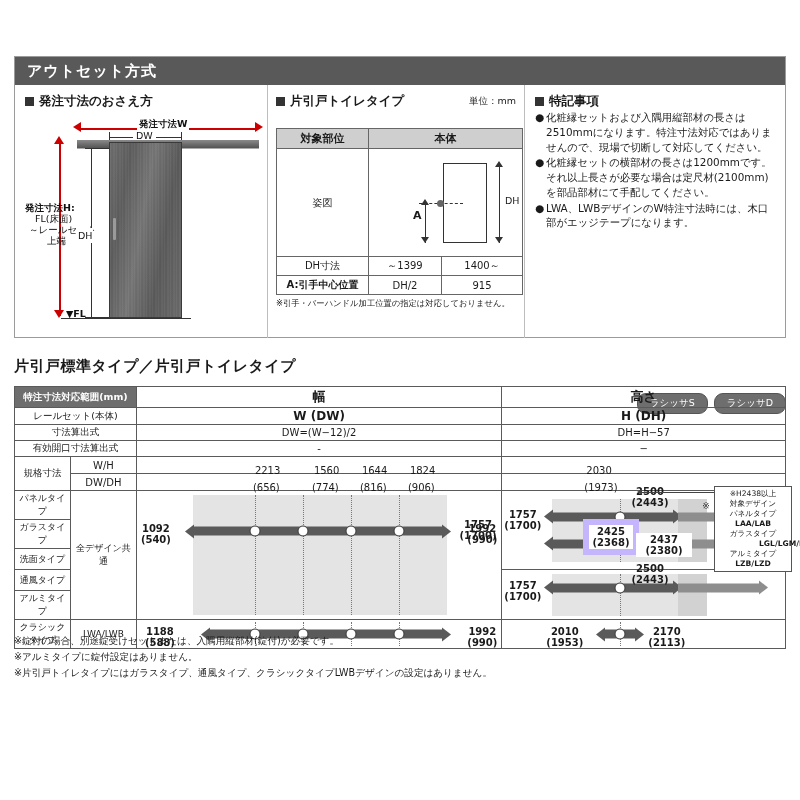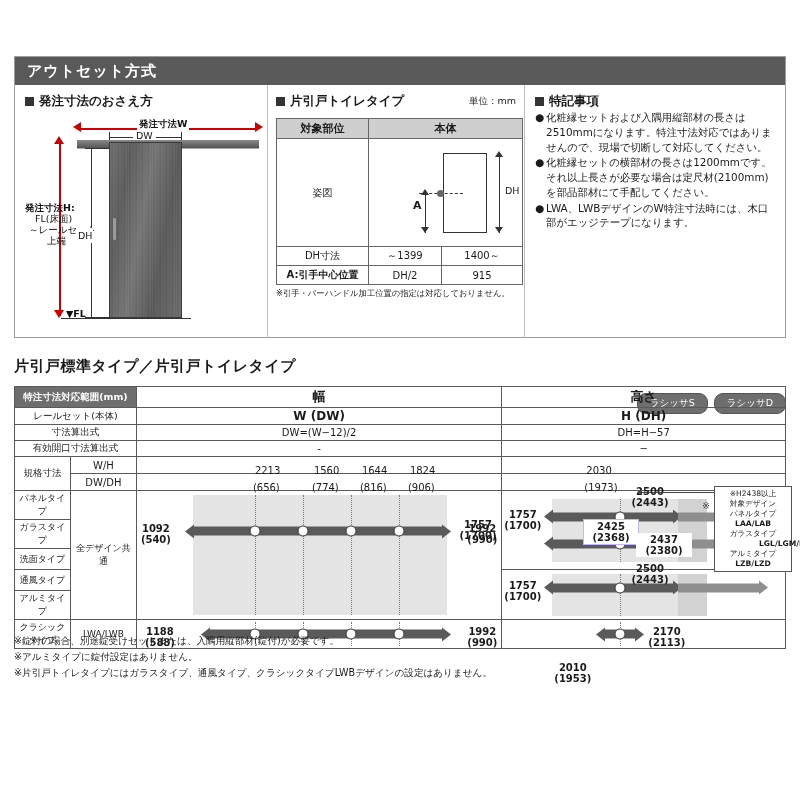--- a/index.html
+++ b/index.html
@@ -80,21 +80,21 @@
     position: absolute; width: 0; height: 0;
   }
 
   
   .unit-note {
     position: absolute; right: 8px; top: 10px;
     font-size: 9.5px;
   }
   table.proc {
     width: 247px; border-collapse: collapse;
-    font-size: 10px; margin-top: 8px;
+    font-size: 10px; margin-top: 18px;
   }
   table.proc th, table.proc td {
     border: 1px solid #666; text-align: center; padding: 2px 1px;
   }
   table.proc th {
     background: #cfcfcf; font-size: 11px; font-weight: bold; height: 19px;
   }
   .shape-cell { height: 108px; position: relative; }
   .shape-box {
     position: absolute; left: 74px; top: 14px;
@@ -178,21 +178,21 @@
     background: #fff; border: 1.4px solid #3c3c3c;
     border-radius: 50%; top: 50%; transform: translate(-50%,-50%);
   }
   .edge-val {
     position: absolute; font-size: 10px; font-weight: bold;
     line-height: 1.1; text-align: center; white-space: nowrap;
   }
   .inbox-val {
     position: absolute; font-size: 10px; font-weight: bold;
     line-height: 1.1; text-align: center; white-space: nowrap;
-    background: #fff; border: 1px solid #c4b5fd; padding: 1px 2px;
+    background: #fff; border: 6px solid #c4b5fd; padding: 1px 2px;
   }
   .star-mark {
     position: absolute; font-size: 9px; color: #333;
   }
   .noteBox {
     position: absolute; right: 3px; top: 3px;
     border: 1px solid #555; background: #fff;
     font-size: 7.6px; line-height: 1.32; text-align: center;
     padding: 2px 3px; width: 78px;
   }
@@ -498,21 +498,21 @@
           <span>(990)</span>
         </div>
       </div>
     </td>
 
     <td colspan="2" class="chart-h">
       <div style="position:relative; width:100%; height:24px;">
         <div class="vdot" style="left:118px;"></div>
         <div class="bar" style="left:102px; width:32px; top:12px;"></div>
         <div class="knob" style="left:118px; top:12px;"></div>
-        <div class="edge-val" style="left:52px; top:4px;margin-top:36px;">
+        <div class="edge-val" style="left:44px; top:4px;">
           <span>2010</span><br>
           <span>(1953)</span>
         </div>
         <div class="edge-val" style="left:146px; top:4px;">
           <span>2170</span><br>
           <span>(2113)</span>
         </div>
       </div>
     </td>
   </tr>

